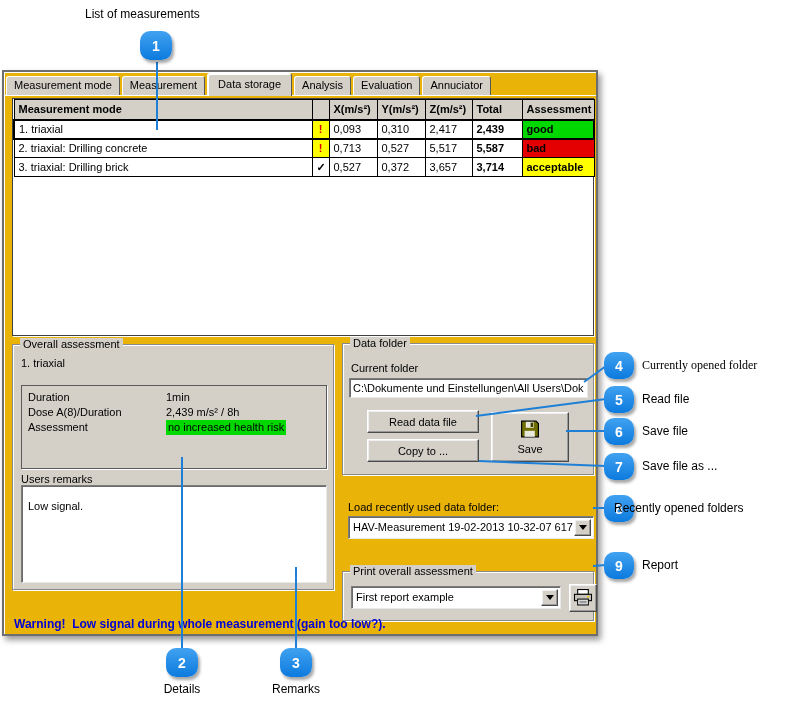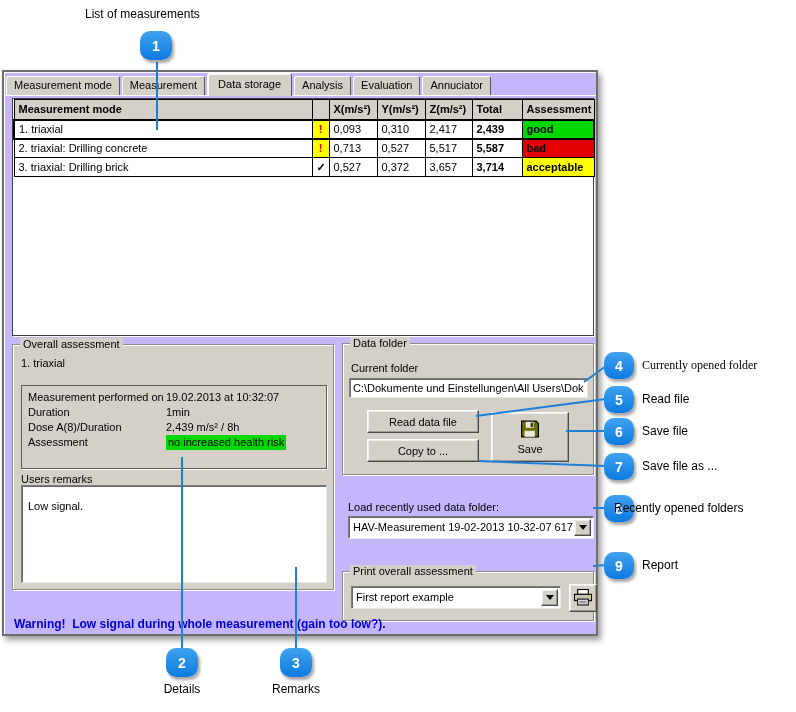--- a/index.html
+++ b/index.html
@@ -11,21 +11,21 @@
   svg.connectors { position: absolute; left: 0; top: 0; z-index: 5; pointer-events: none; }
   .badge { position: absolute; z-index: 6; width: 32px; height: 29px; border-radius: 10px;
            background: linear-gradient(#41a2f0, #0c7ade); color: #fff; font-size: 14px; font-weight: bold;
            display: flex; align-items: center; justify-content: center;
            box-shadow: 2px 3px 3px rgba(0,0,0,.35); }
   .callout-label { position: absolute; z-index: 6; font-size: 12px; color: #000; white-space: nowrap; }
   .callout-label.centered { text-align: center; width: 90px; }
 
   
   .window { position: absolute; left: 2px; top: 70px; width: 596px; height: 566px; z-index: 1;
-            background: #c4b5fd; border: 2px solid #6e6e6e;
+            background: #eab308; border: 2px solid #6e6e6e;
             box-shadow: 3px 4px 6px rgba(0,0,0,.4), inset 1px 1px 0 #fff; }
 
   .tabbar { position: absolute; left: 2px; top: 2px; height: 21px; display: flex; align-items: flex-end; z-index: 3; }
   .tab { height: 19px; line-height: 17px; padding: 0 7px; margin-right: 2px; font-size: 11px; background: #d4d0c8;
          border: 1px solid; border-color: #fff #585858 #585858 #fff; border-bottom: none;
          border-radius: 3px 3px 0 0; position: relative; }
   .tab.active { height: 23px; line-height: 20px; padding: 0 10px; top: 1px; z-index: 4;
                 box-shadow: inset 1px 1px 0 #fff; }
   .page { position: absolute; left: 0; top: 23px; right: 0; bottom: 0; border-top: 1px solid #fff; }
 
@@ -161,24 +161,20 @@
           </tbody>
         </table>
       </div>
 
       <div class="groupbox" style="left:8px; top:248px; width:322px; height:246px;">
         <div class="legend">Overall assessment</div>
         <div class="field-label" style="left:8px; top:12px;">1. triaxial</div>
 
         <div class="details-box">
           <div class="detail-row">
-            <span class="dlabel">Measurement performed on</span>
-            <span>19.02.2013 at 10:32:07</span>
-          </div>
-          <div class="detail-row">
             <span class="dlabel">Duration</span>
             <span>1min</span>
           </div>
           <div class="detail-row">
             <span class="dlabel">Dose A(8)/Duration</span>
             <span>2,439 m/s² / 8h</span>
           </div>
           <div class="detail-row">
             <span class="dlabel">Assessment</span>
             <span class="hl-green" style="background-color: rgb(0, 216, 0);">no increased health risk</span>

